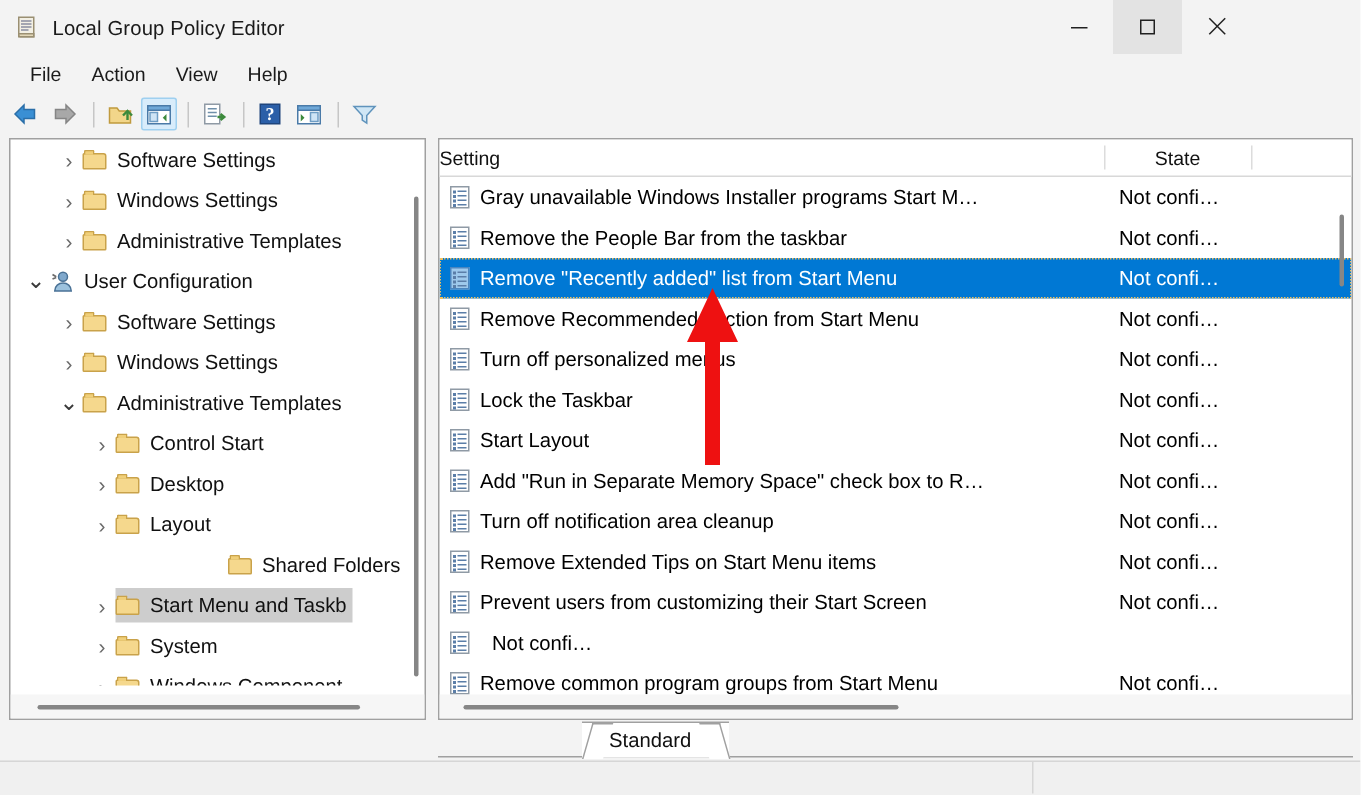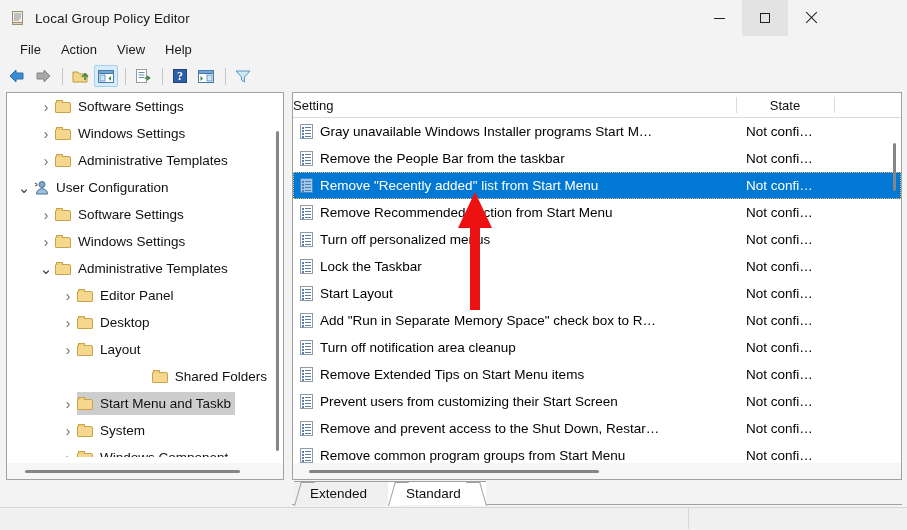--- a/index.html
+++ b/index.html
@@ -582,21 +582,21 @@
             <span class="chev down" style="font-size: 15px; line-height: 8px;">⌄</span>
             <span class="tree-label-wrap">
               <span class="folder-ico"></span>
               <span>Administrative Templates</span>
             </span>
           </div>
           <div class="tree-row" style="padding-left: 52px;">
             <span class="chev" style="font-size: 14px;">›</span>
             <span class="tree-label-wrap">
               <span class="folder-ico"></span>
-              <span>Editor Panel</span>
+              <span>Control Start</span>
             </span>
           </div>
           <div class="tree-row" style="padding-left: 52px;">
             <span class="chev" style="font-size: 14px;">›</span>
             <span class="tree-label-wrap">
               <span class="folder-ico"></span>
               <span>Desktop</span>
             </span>
           </div>
           <div class="tree-row" style="padding-left: 52px;">
@@ -818,21 +818,20 @@
               <span class="pg"></span>
               <span class="dt" style="top:3px"></span>
               <span class="ln" style="top:3px"></span>
               <span class="dt" style="top:6px"></span>
               <span class="ln" style="top:6px"></span>
               <span class="dt" style="top:9px"></span>
               <span class="ln" style="top:9px"></span>
               <span class="dt" style="top:12px"></span>
               <span class="ln" style="top:12px"></span>
             </span>
-            <span class="row-setting">Remove and prevent access to the Shut Down, Restar…</span>
             <span class="row-state">Not confi…</span>
           </div>
           <div class="row">
             <span class="setting-ico">
               <span class="pg"></span>
               <span class="dt" style="top:3px"></span>
               <span class="ln" style="top:3px"></span>
               <span class="dt" style="top:6px"></span>
               <span class="ln" style="top:6px"></span>
               <span class="dt" style="top:9px"></span>
@@ -844,24 +843,20 @@
             <span class="row-state">Not confi…</span>
           </div>
         </div>
       <div class="list-vscroll"></div>
       <div class="list-hscroll-track"></div>
       <div class="list-hscroll"></div>
     </div>
 
     <div class="tabs">
       <div class="tabs-baseline"></div>
-      <div class="tab tab-extended">
-        <span class="skew-l"></span>
-        <span class="tab-label">Extended</span>
-      </div>
       <div class="tab tab-standard">
         <span class="skew-l"></span>
         <span class="skew-r"></span>
         <span class="tab-label">Standard</span>
       </div>
     </div>
   </div>
 
   <div class="statusbar">
     <div class="status-cell" style="left:0; width:688px;"></div>

